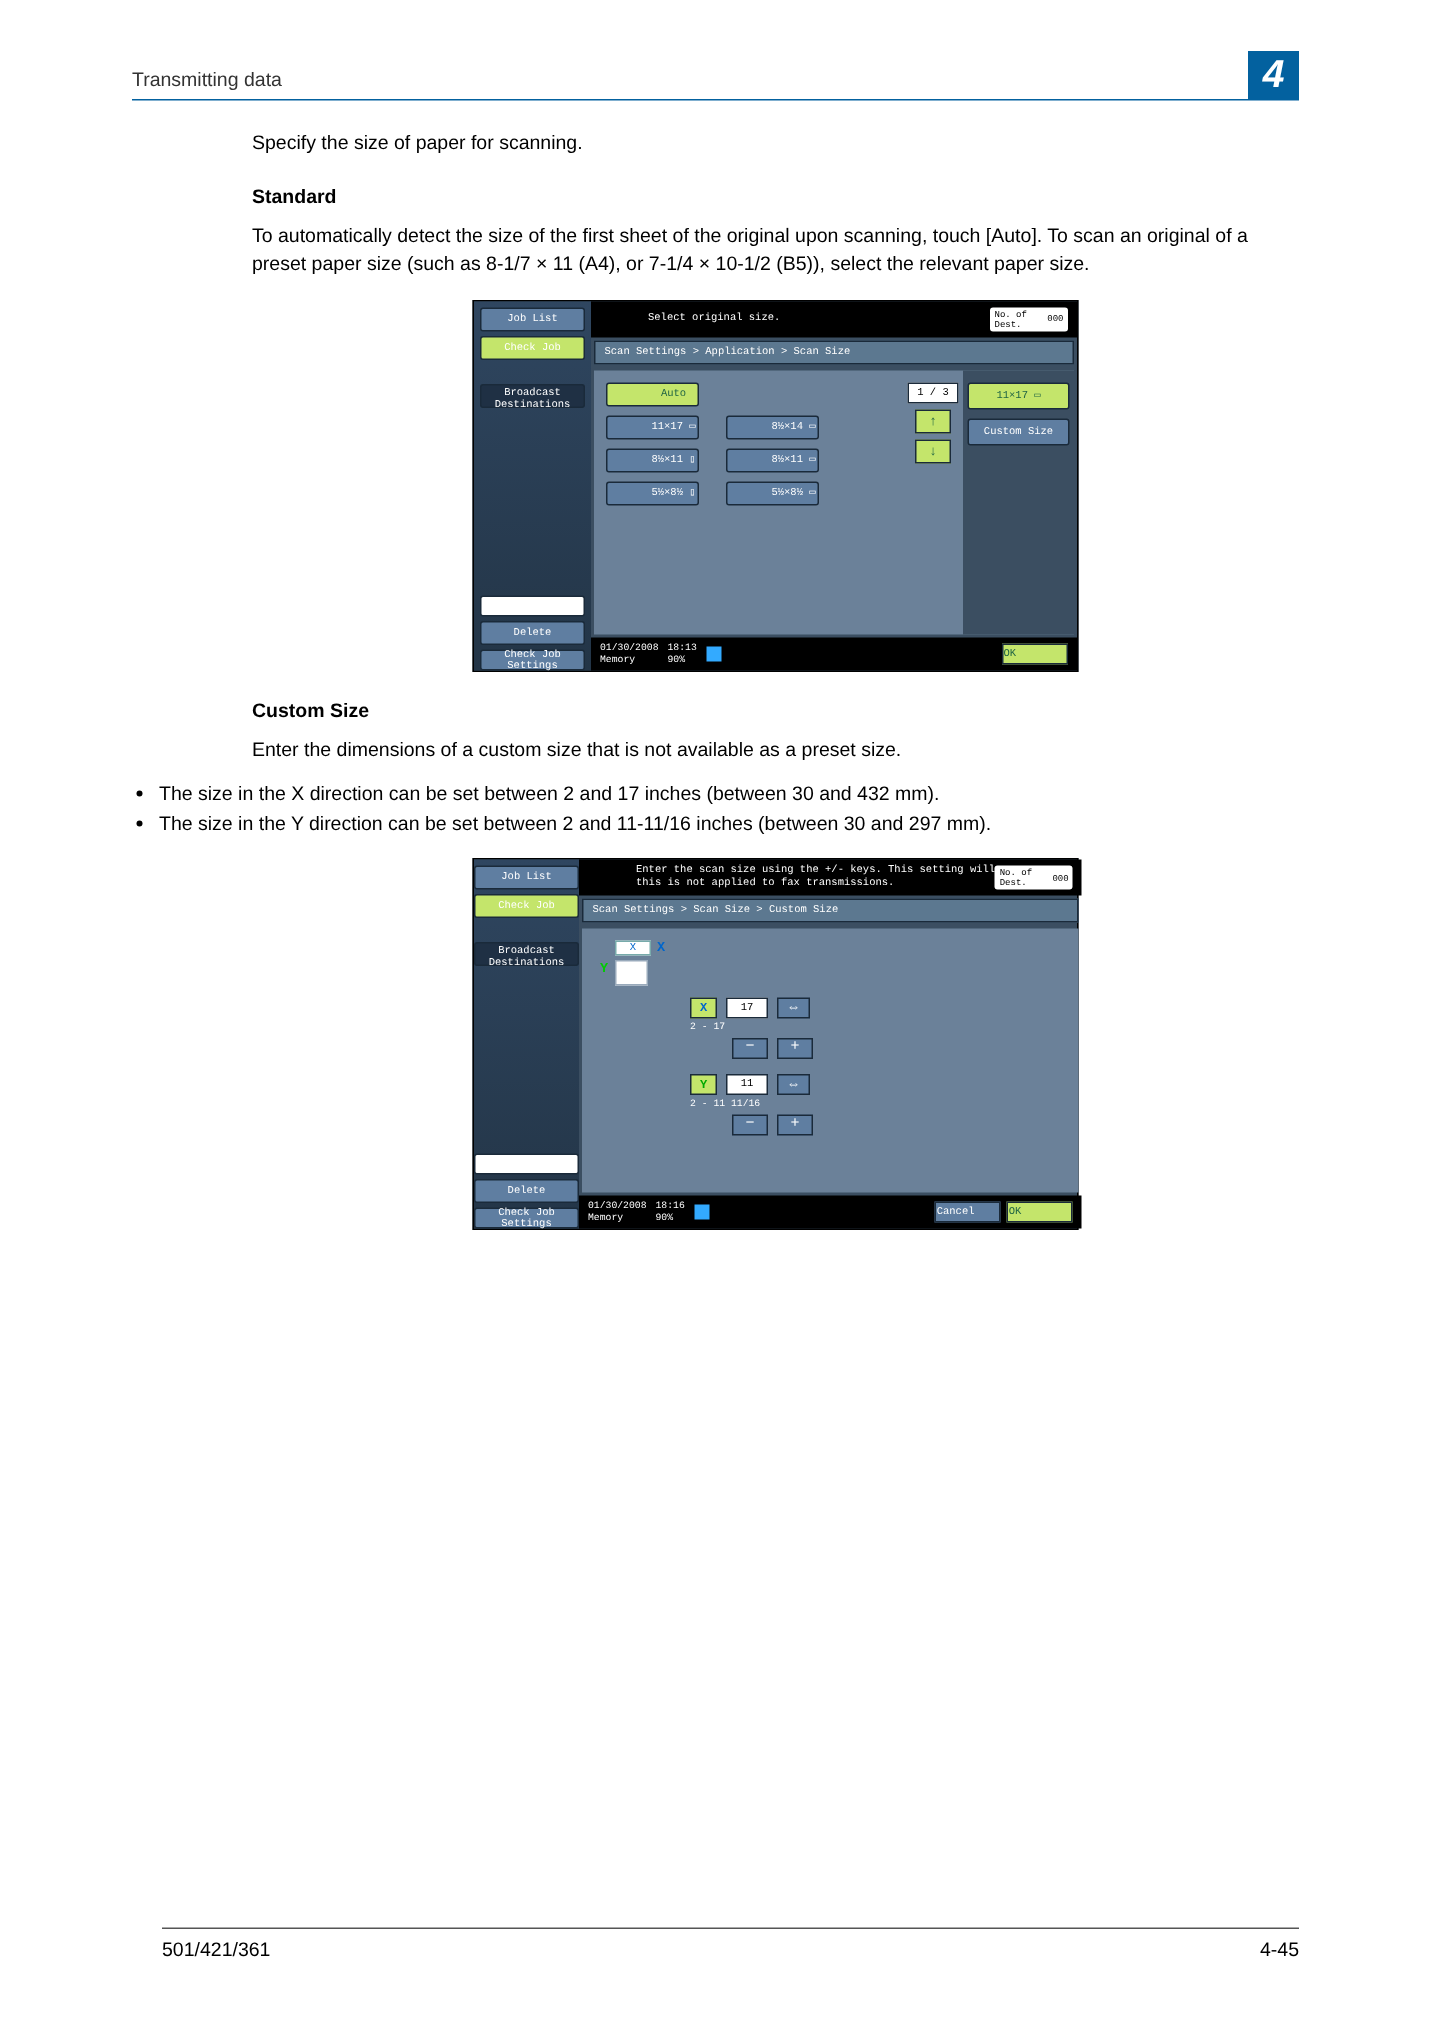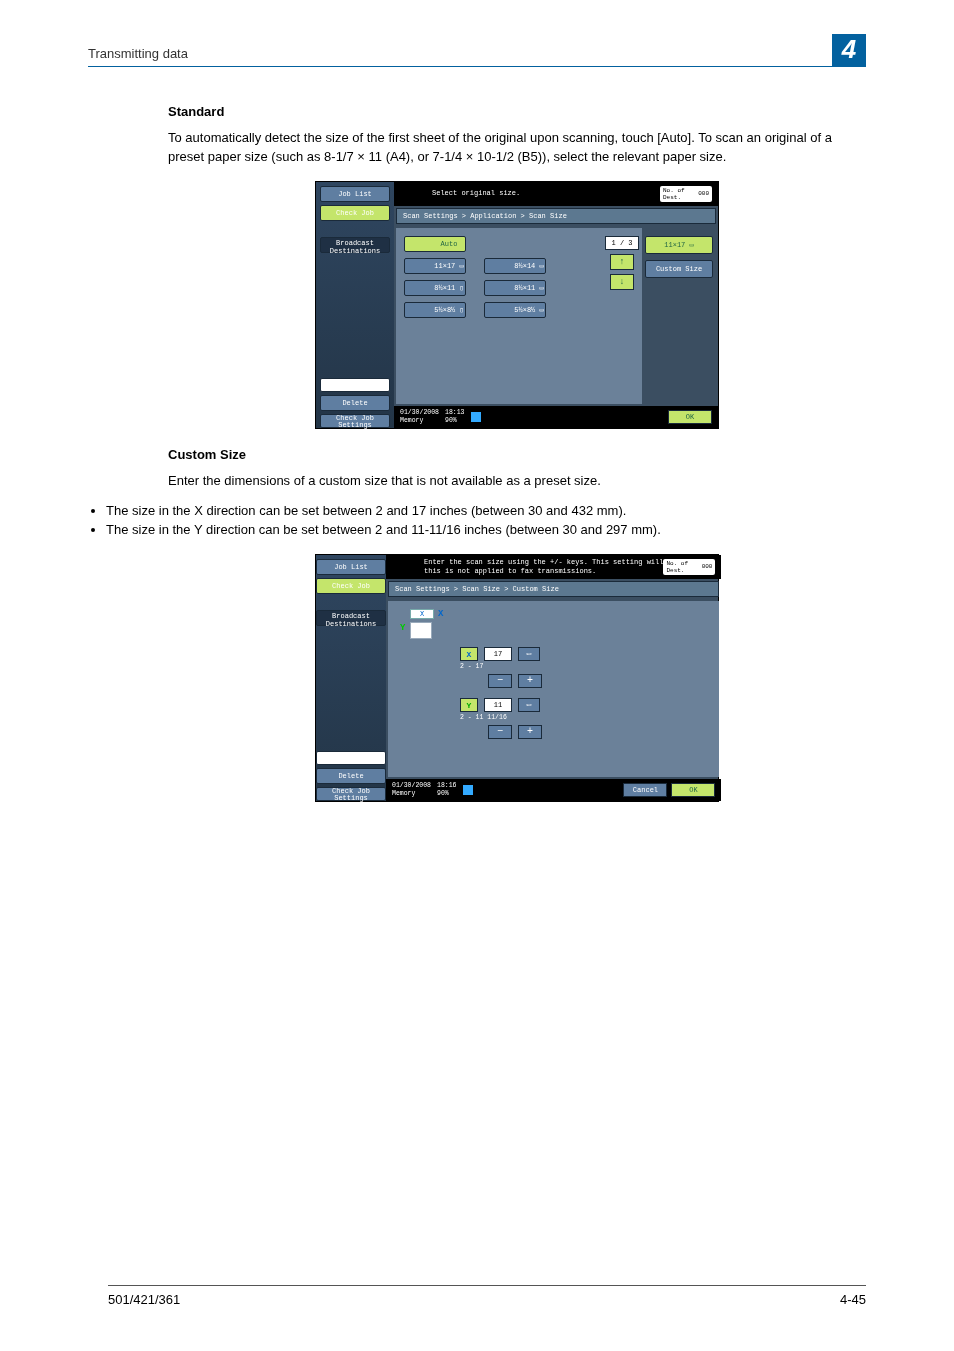--- a/index.html
+++ b/index.html
@@ -103,21 +103,21 @@
     .size-btn-on { background:#c4e56b; color:#264; }
     .pager-col { width: 40px; padding-top: 8px; display:flex; flex-direction:column; gap:4px; align-items:center; }
     .page-ind { width: 34px; height:14px; background:#fff; border:1px solid #1a2a3a; font-size:7px; text-align:center; line-height:13px; }
     .arrow-btn { width:24px; height:16px; background:#c4e56b; border:1px solid #1a2a3a; color:#264; text-align:center; font-size:9px; line-height:14px; }
     .right-tabs { width: 74px; background:#3b4e61; padding:8px 3px; display:flex; flex-direction:column; gap:6px; }
     .rtab { height:18px; font-size:7px; line-height:16px; text-align:center; border:1px solid #1a2a3a; border-radius:2px; color:#fff; background:#5f7ea1; }
     .rtab.sel { background:#c4e56b; color:#264; }
     .bottom-strip { height: 22px; background:#000; display:flex; align-items:center; padding: 0 6px; justify-content: space-between; }
     .status-left { color:#fff; font-size:6.5px; line-height:8px; display:flex; gap:6px; align-items:center; }
     .status-icon { width:10px; height:10px; background:#3af; }
-    .footer-btn { width:44px; height:14px; background:#c4e56b; border:1px solid #1a2a3a; font-size:7px; text-align:center; line-height:13px; color:#264; }
+    .footer-btn { width:44px; height:14px; background:#c4e56b; border:1px solid #1a2a3a; font-size:7px; text-align:left; line-height:13px; color:#264; }
 
     
     .dim-panel { padding: 8px 12px; }
     .xy-legend { width: 40px; height: 32px; position:relative; margin-bottom: 6px; }
     .xy-legend .xtab { position:absolute; top:0; left:10px; width:24px; height:10px; background:#fff; color:#06c; font-size:7px; text-align:center; line-height:9px; border:1px solid #7aa; }
     .xy-legend .yletter { position:absolute; top:14px; left:0; color:#0c0; font-size:9px; font-weight:bold; }
     .xy-legend .xletter { position:absolute; top:0; left:38px; color:#06c; font-size:9px; font-weight:bold; }
     .xy-legend .rect { position:absolute; top:13px; left:10px; width:22px; height:17px; background:#fff; border:1px solid #9ab; }
     .dim-row { display:flex; align-items:center; gap:6px; margin-bottom:2px; margin-left: 60px;}
     .dim-tag { width:18px; height:14px; background:#c4e56b; color:#06c; font-size:8px; text-align:center; line-height:13px; border:1px solid #1a2a3a; font-weight:bold;}
@@ -140,20 +140,21 @@
 </head>
 <body>
 
 <div class="page-header">
   <span class="running-head">Transmitting data</span>
   <div class="chapter-badge">4</div>
 </div>
 
 <div class="content">
   <div class="body-indent">
+    <p class="p">Specify the size of paper for scanning.</p>
 
     <div class="subhead">Standard</div>
     <p class="p">To automatically detect the size of the first sheet of the original upon scanning, touch [Auto]. To scan an original of a preset paper size (such as 8-1/7 × 11 (A4), or 7-1/4 × 10-1/2 (B5)), select the relevant paper size.</p>
 
     <div class="screenshot">
       <div class="ss-left">
         <div class="tab">Job List</div>
         <div class="tab-green">Check Job</div>
         <div style="height:10px"></div>
         <div class="label-dark" style="white-space:pre;">Broadcast

